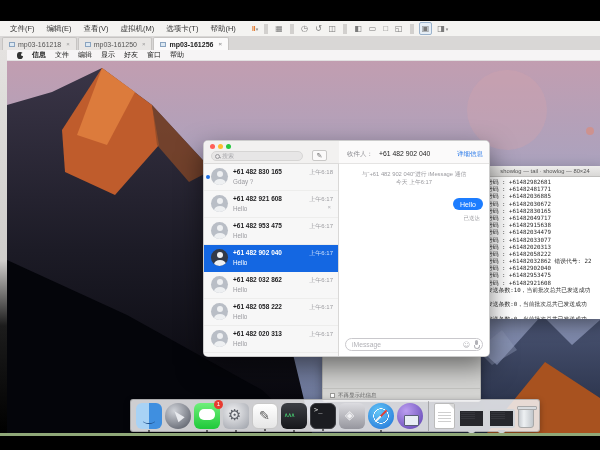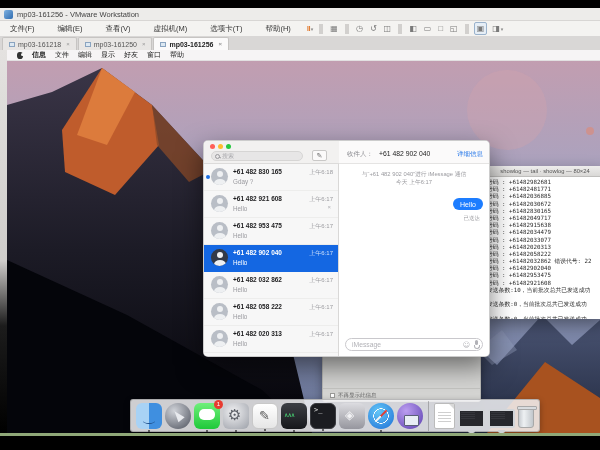--- a/index.html
+++ b/index.html
@@ -151,27 +151,23 @@
   .di-minwin::after{content:"";position:absolute;left:8px;bottom:-7px;width:7px;height:3px;background:#cfd2d6;border-radius:0 0 2px 2px;}
   .di-trash{width:16px;height:21px;margin-top:3px;border-radius:2px 2px 3px 3px;border:1px solid #a8a8a8;
         background:linear-gradient(90deg,#c7cbd0,#eef1f3 35%,#c2c7cc);}
   .di-trash::before{content:"";position:absolute;left:-2px;top:-2px;width:18px;height:2px;background:#d8dbde;border:1px solid #a8a8a8;border-radius:1px;}
 </style>
 </head>
 <body>
 
 <div class="screen">
 
-  <div class="vm-titlebar">
-    <span class="vm-logo"></span>
-    <span class="vm-title">mp03-161256 - VMware Workstation</span>
-  </div>
 
   <div class="vm-menubar">
-    <span style="display:flex;gap:15px;">
+    <span style="display:flex;gap:4px;">
 
     <span class="vm-menu">文件(F)</span>
         <span class="vm-menu">编辑(E)</span>
         <span class="vm-menu">查看(V)</span>
         <span class="vm-menu">虚拟机(M)</span>
         <span class="vm-menu">选项卡(T)</span>
         <span class="vm-menu">帮助(H)</span>
       </span>
     <span class="vm-tools">
 

